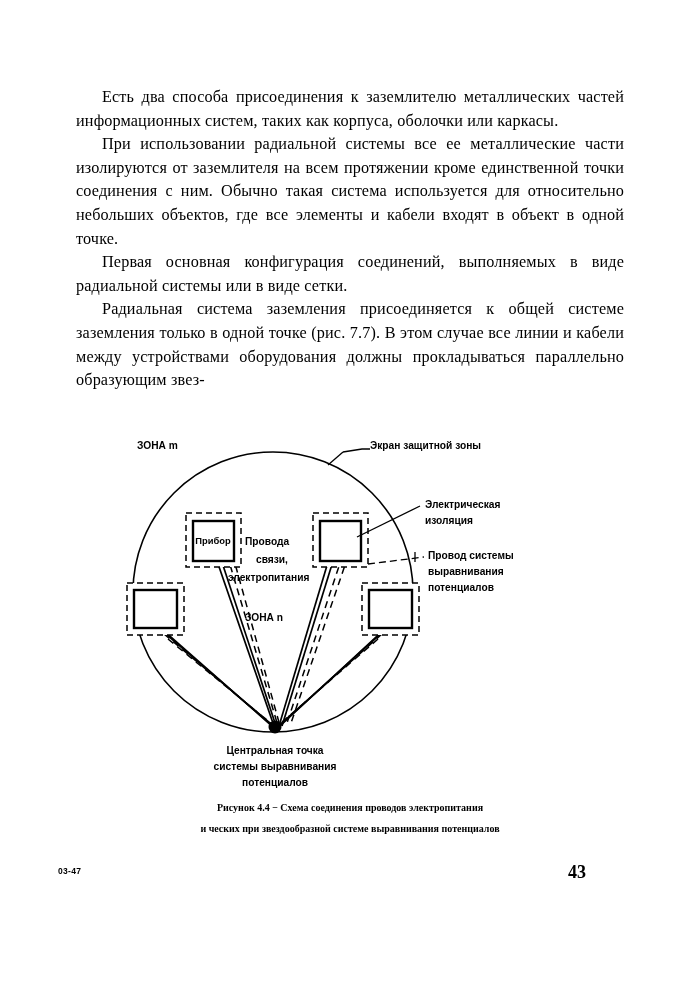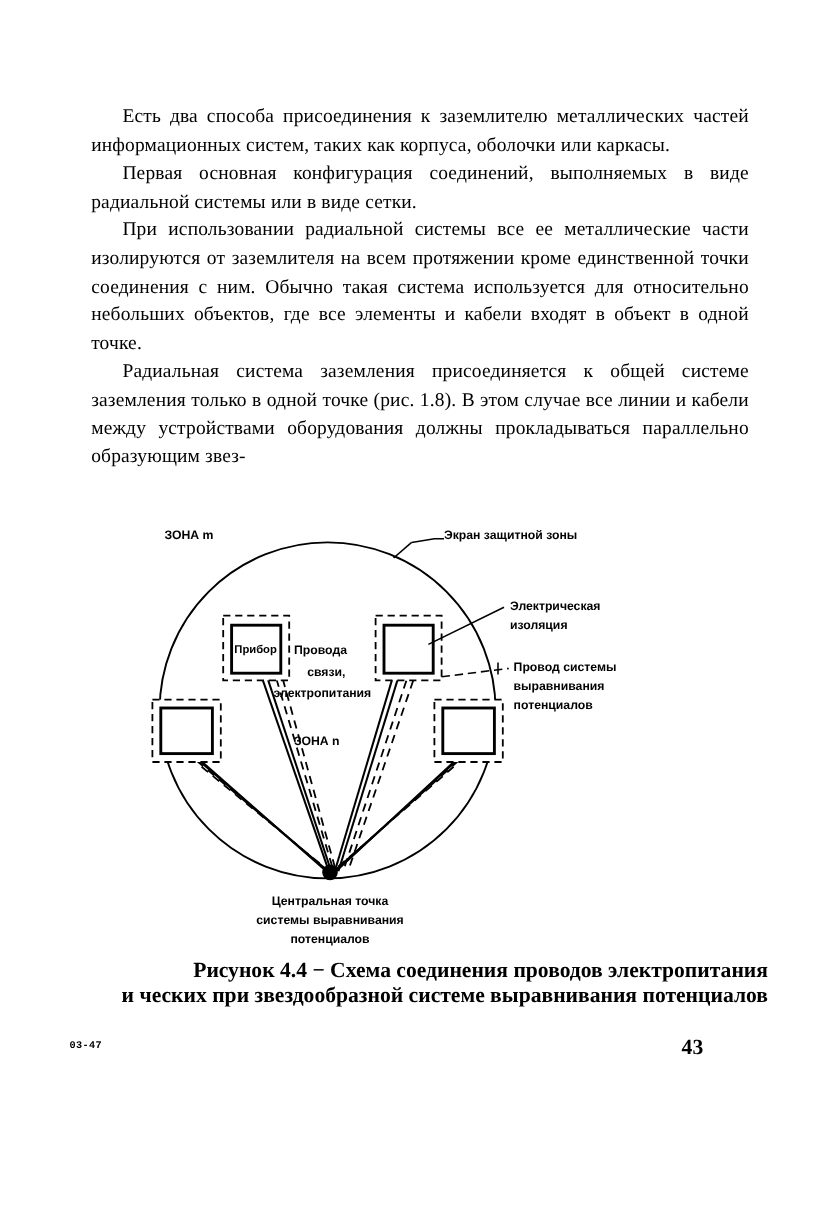--- a/index.html
+++ b/index.html
@@ -52,44 +52,44 @@
     height: 370px;
   }
   .figure svg { display: block; }
 
   
   .caption {
     position: absolute;
     left: 60px;
     top: 798px;
     width: 580px;
-    text-align: right;
-    font-weight: bold;
-    font-size: 18px;
+    text-align: center;
+    font-weight: bold;
+    font-size: 10px;
     line-height: 20.5px;
     font-family: "Liberation Serif", "DejaVu Serif", serif;
   }
   .caption .line { display: block; }
 
   
   .footer {
     position: absolute;
     left: 58px;
     top: 862px;
     width: 528px;
     height: 24px;
   }
   .folio-code {
     position: absolute;
     left: 0;
     top: 4px;
     font-size: 8.5px;
     font-weight: bold;
     letter-spacing: 0.3px;
-    font-family: Liberation Mono, monospace;
+    font-family: Liberation Sans, sans-serif;
   }
   .folio-page {
     position: absolute;
     right: 0;
     top: 0px;
     font-size: 18px;
     font-weight: bold;
     font-family: "Liberation Serif", "DejaVu Serif", serif;
   }
 
@@ -107,23 +107,23 @@
     fill: #000;
   }
 </style>
 </head>
 <body>
 
 <div class="page">
 
   <div class="textblock">
     <p class="para">Есть два способа присоединения к заземлителю металли­ческих частей информационных систем, таких как корпуса, оболочки или каркасы.</p>
+    <p class="para">При использовании радиальной системы все ее металли­ческие части изолируются от заземлителя на всем протяже­нии кроме единственной точки соединения с ним. Обычно такая система используется для относительно небольших объектов, где все элементы и кабели входят в объект в од­ной точке.</p>
     <p class="para">Первая основная конфигурация соединений, выполняе­мых в виде радиальной системы или в виде сетки.</p>
-    <p class="para">При использовании радиальной системы все ее металли­ческие части изолируются от заземлителя на всем протяже­нии кроме единственной точки соединения с ним. Обычно такая система используется для относительно небольших объектов, где все элементы и кабели входят в объект в од­ной точке.</p>
-    <p class="para">Радиальная система заземления присоединяется к общей системе заземления только в одной точке (рис. 1.8). В этом случае все линии и кабели между устройствами оборудова­ния должны прокладываться параллельно образующим звез-</p>
+    <p class="para">Радиальная система заземления присоединяется к общей системе заземления только в одной точке (рис. 7.7). В этом случае все линии и кабели между устройствами оборудова­ния должны прокладываться параллельно образующим звез-</p>
   </div>
 
   <div class="figure">
     <svg width="580" height="370" viewBox="0 0 580 370" xmlns="http://www.w3.org/2000/svg">
 
       <circle cx="213" cy="167" r="140" fill="none" stroke="#000" stroke-width="1.6"></circle>
 
       <g>
 
         <line x1="147" y1="107" x2="214" y2="301" stroke="#000" stroke-width="1.7"></line>

